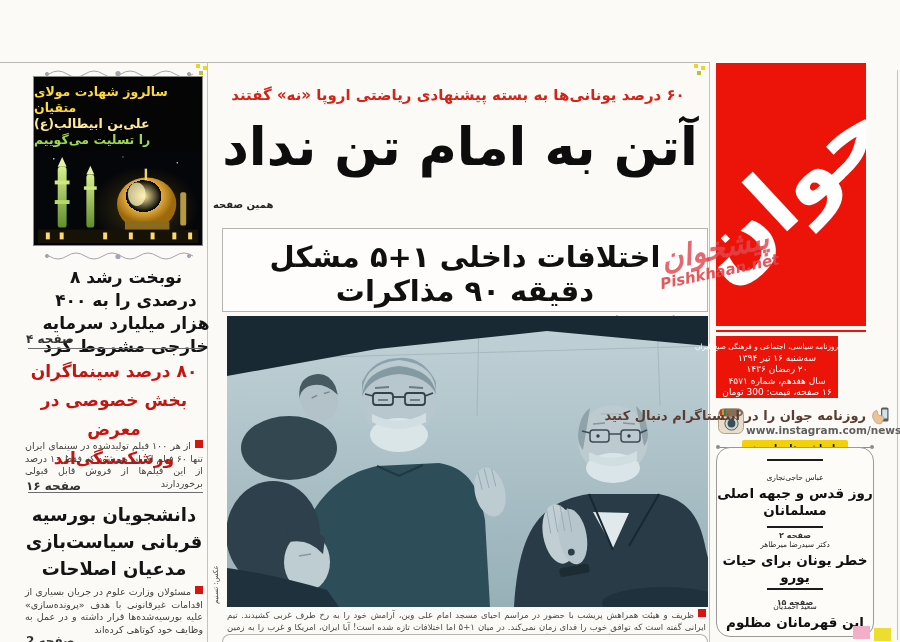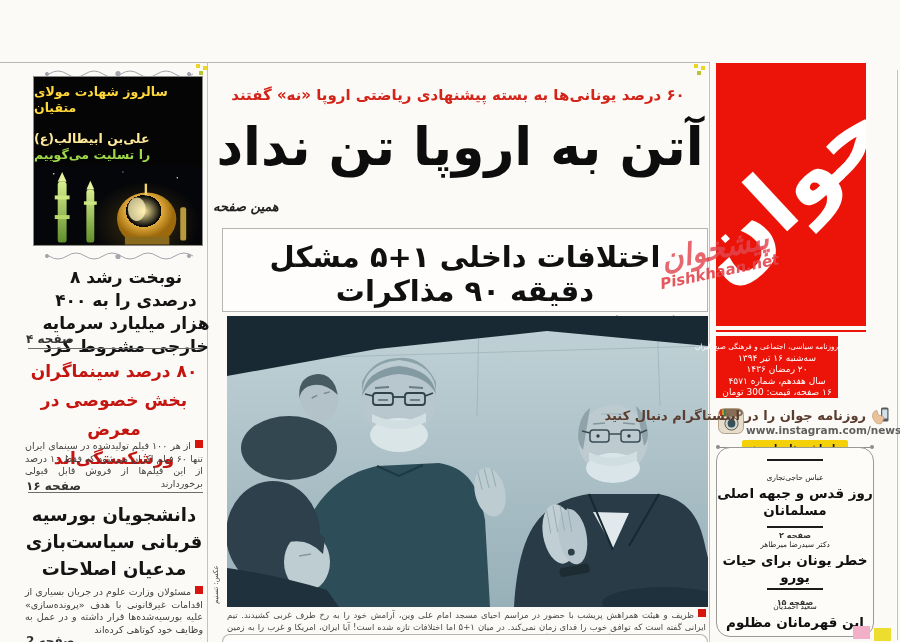--- a/index.html
+++ b/index.html
@@ -16,37 +16,37 @@
   .reg .a{left:0;top:0;background:#e9d727;}
   .reg .b{left:7px;top:2px;background:#e9d727;}
   .reg .c{left:3px;top:7px;background:#b9c433;}
   .sq{position:absolute;}
 
   
   .ornament{width:170px;text-align:center;}
   .memorial{background:#050505;border:1px solid #8a8a86;box-sizing:border-box;text-align:left;overflow:hidden;}
   .mem-t{font-weight:bold;font-size:12.5px;line-height:16px;}
   .mem-l1{color:#ffd83a;padding-top:7px;}
-  .mem-l2{color:#ffe99a;margin-top:15px;}
+  .mem-l2{color:#ffe99a;}
   .mem-l3{color:#9fd94a;}
   .shrine{display:block;width:168px;height:108px;margin-top:3px;}
   .lh{font-weight:bold;text-align:center;color:#141414;}
   .lh1{font-size:17px;line-height:23px;}
   .lh2{font-size:17px;line-height:29px;color:#c51511;}
   .lh3{font-size:18px;line-height:27px;}
   .pageref{font-size:12px;font-weight:bold;color:#333;}
   .hr-left{height:1px;background:#6d6d6d;}
   .lede{font-size:9.5px;line-height:12.5px;color:#3f3f3f;text-align:justify;}
   .bullet{display:inline-block;width:8px;height:8px;background:#d6150f;margin-left:4px;vertical-align:1px;}
 
   
   .kicker{width:490px;text-align:center;color:#d42318;font-weight:bold;font-size:15px;}
   .mainhead{width:498px;text-align:center;color:#0d0d0d;font-weight:bold;font-size:52px;
             letter-spacing:-1px;white-space:nowrap;line-height:86px;}
-  .samepage{font-size:13px;font-weight:bold;color:#222;font-style:italic;}
+  .samepage{font-size:10px;font-weight:bold;color:#222;}
   .negbox{border:1px solid #b5b5b2;box-sizing:border-box;text-align:center;background:#fefdfb;}
   .neghead{font-weight:bold;font-size:29px;color:#101010;margin-top:11px;line-height:34px;}
   .negsub{font-size:11px;color:#666;margin-top:7px;}
   .photo{display:block;}
   .credit{font-size:7px;color:#444;transform:rotate(-90deg);transform-origin:0 0;white-space:nowrap;}
   .caption{font-size:8.5px;line-height:11.5px;color:#4a4a4a;text-align:justify;}
   .nextbox{border:1px solid #b5b5b2;border-bottom:none;border-radius:8px 8px 0 0;box-sizing:border-box;background:#fefdfb;}
 
   
   .masthead{background:#ec1408;display:flex;align-items:center;justify-content:center;overflow:hidden;}
@@ -191,21 +191,21 @@
   <div class="abs pageref" style="left:26px;top:479px" dir="rtl">صفحه ۱۶</div>
   <div class="abs hr-left" style="left:28px;top:492px;width:175px"></div>
 
   <div class="abs lh lh3" style="left:25px;top:501px;width:178px" dir="rtl">دانشجویان بورسیه قربانی سیاست‌بازی مدعیان اصلاحات</div>
   <div class="abs lede" style="left:25px;top:586px;width:178px" dir="rtl">
     <span class="bullet"></span><span>مسئولان وزارت علوم در جریان بسیاری از اقدامات غیرقانونی با هدف «پرونده‌سازی» علیه بورسیه‌شده‌ها قرار داشته و در عمل به وظایف خود کوتاهی کرده‌اند</span>
   </div>
   <div class="abs pageref" style="left:26px;top:634px" dir="rtl">صفحه 2</div>
 
   <div class="abs kicker" style="left:213px;top:86px" dir="rtl">۶۰ درصد یونانی‌ها به بسته پیشنهادی ریاضتی اروپا «نه» گفتند</div>
-  <div class="abs mainhead" style="left:211px;top:104px" dir="rtl">آتن به اروپا تن نداد</div>
+  <div class="abs mainhead" style="left:211px;top:104px" dir="rtl">آتن به امام تن نداد</div>
   <div class="abs samepage" style="left:213px;top:199px" dir="rtl">همین صفحه</div>
 
   <div class="abs negbox" style="left:222px;top:228px;width:486px;height:84px" dir="rtl">
     <div class="neghead">اختلافات داخلی ۱+۵ مشکل دقیقه ۹۰ مذاکرات</div>
     <div class="negsub">گزارش خبرنگار اعزامی «جوان» از وین / تیم ایرانی: توافق خوب را فدای زمان نخواهیم کرد</div>
   </div>
 
   <svg class="abs photo" style="left:227px;top:316px" width="481" height="291" viewBox="0 0 481 291" preserveAspectRatio="none">
     <defs>
       <linearGradient id="wallg" x1="0" y1="0" x2="0" y2="1">

